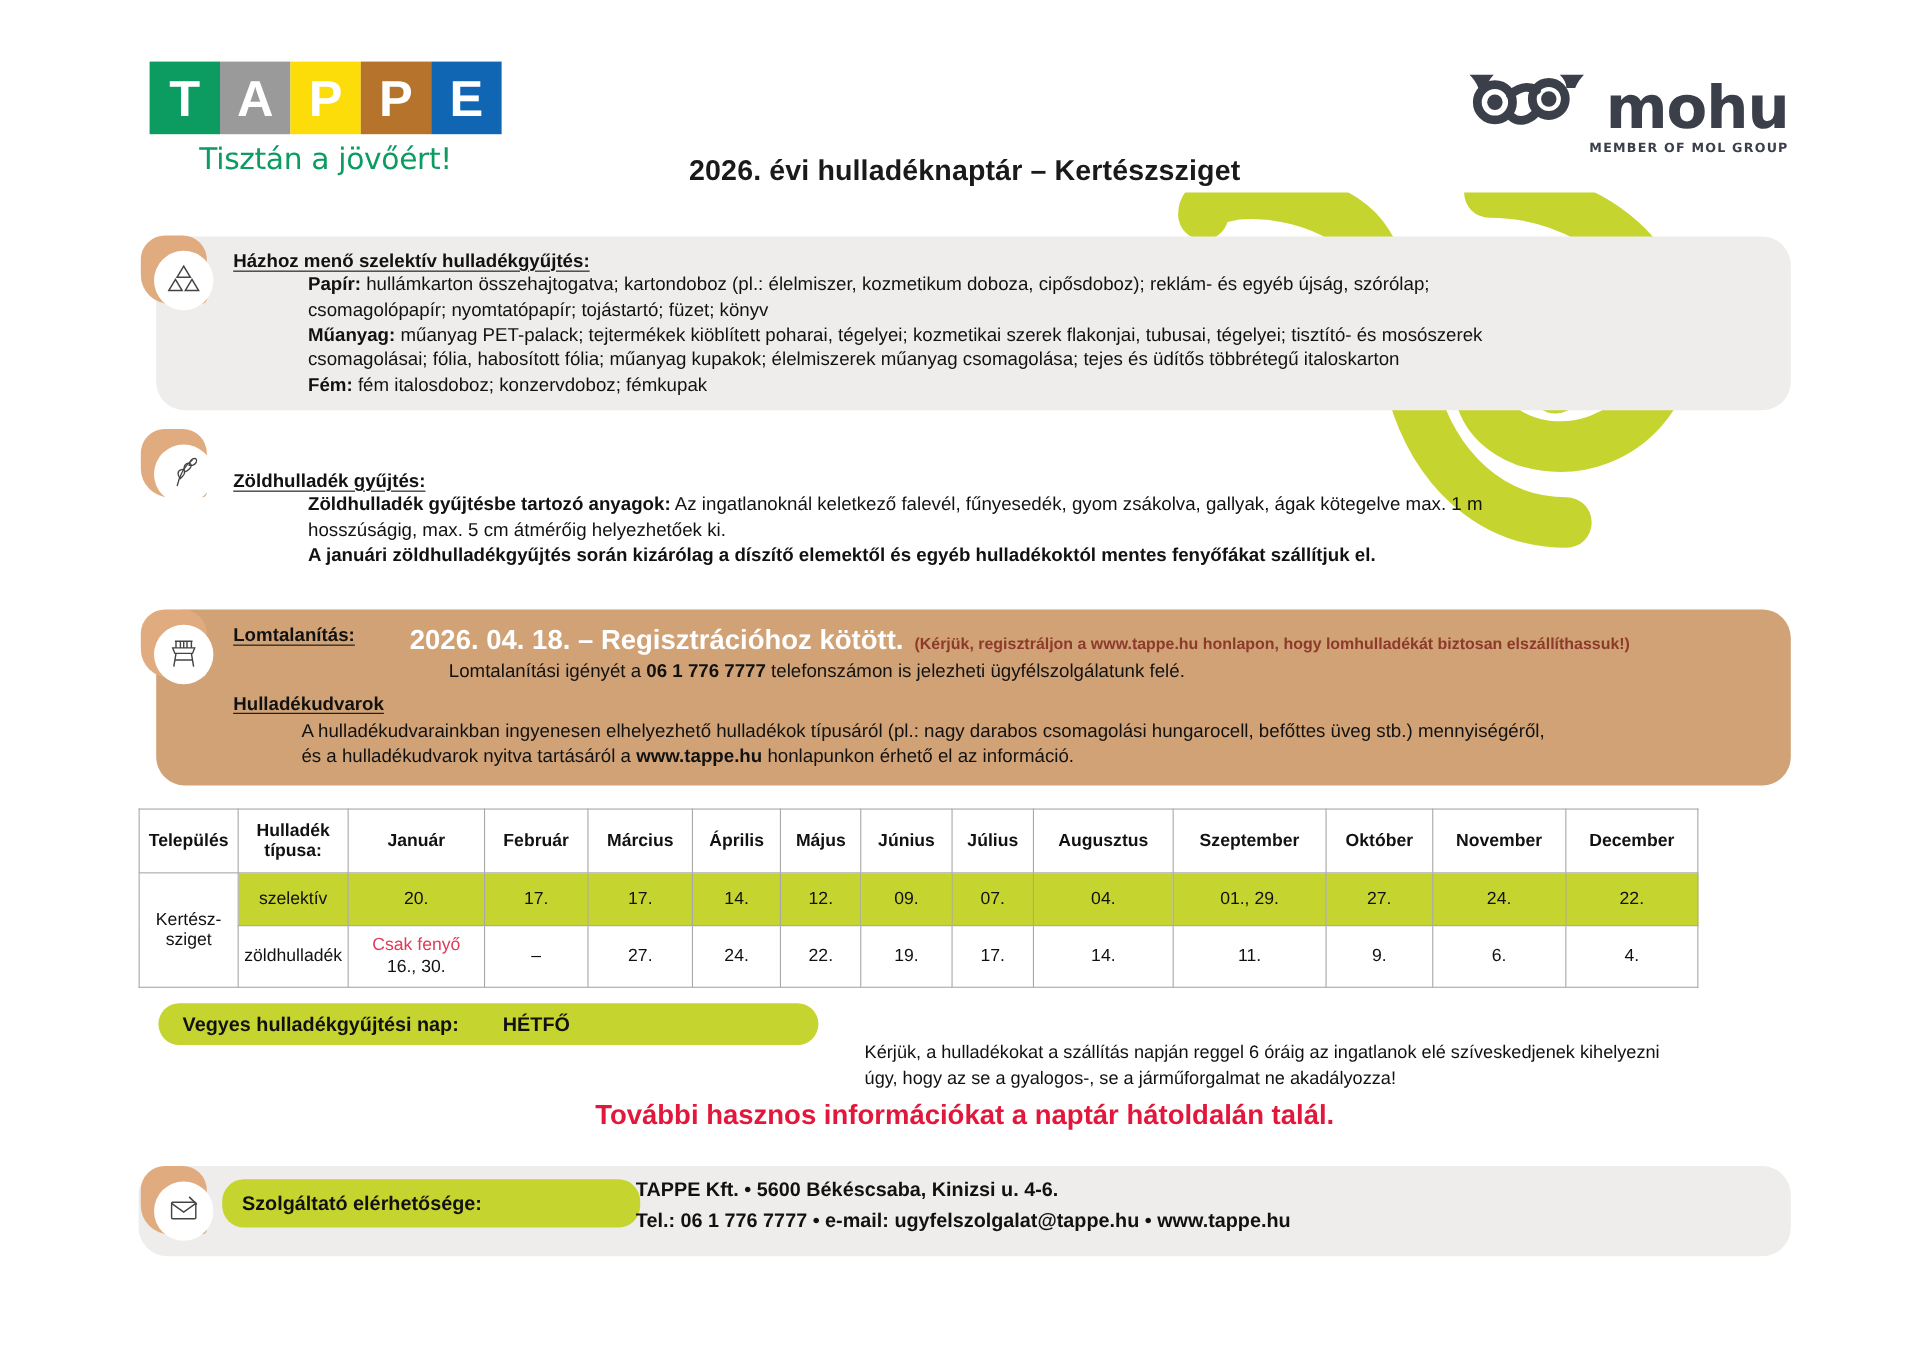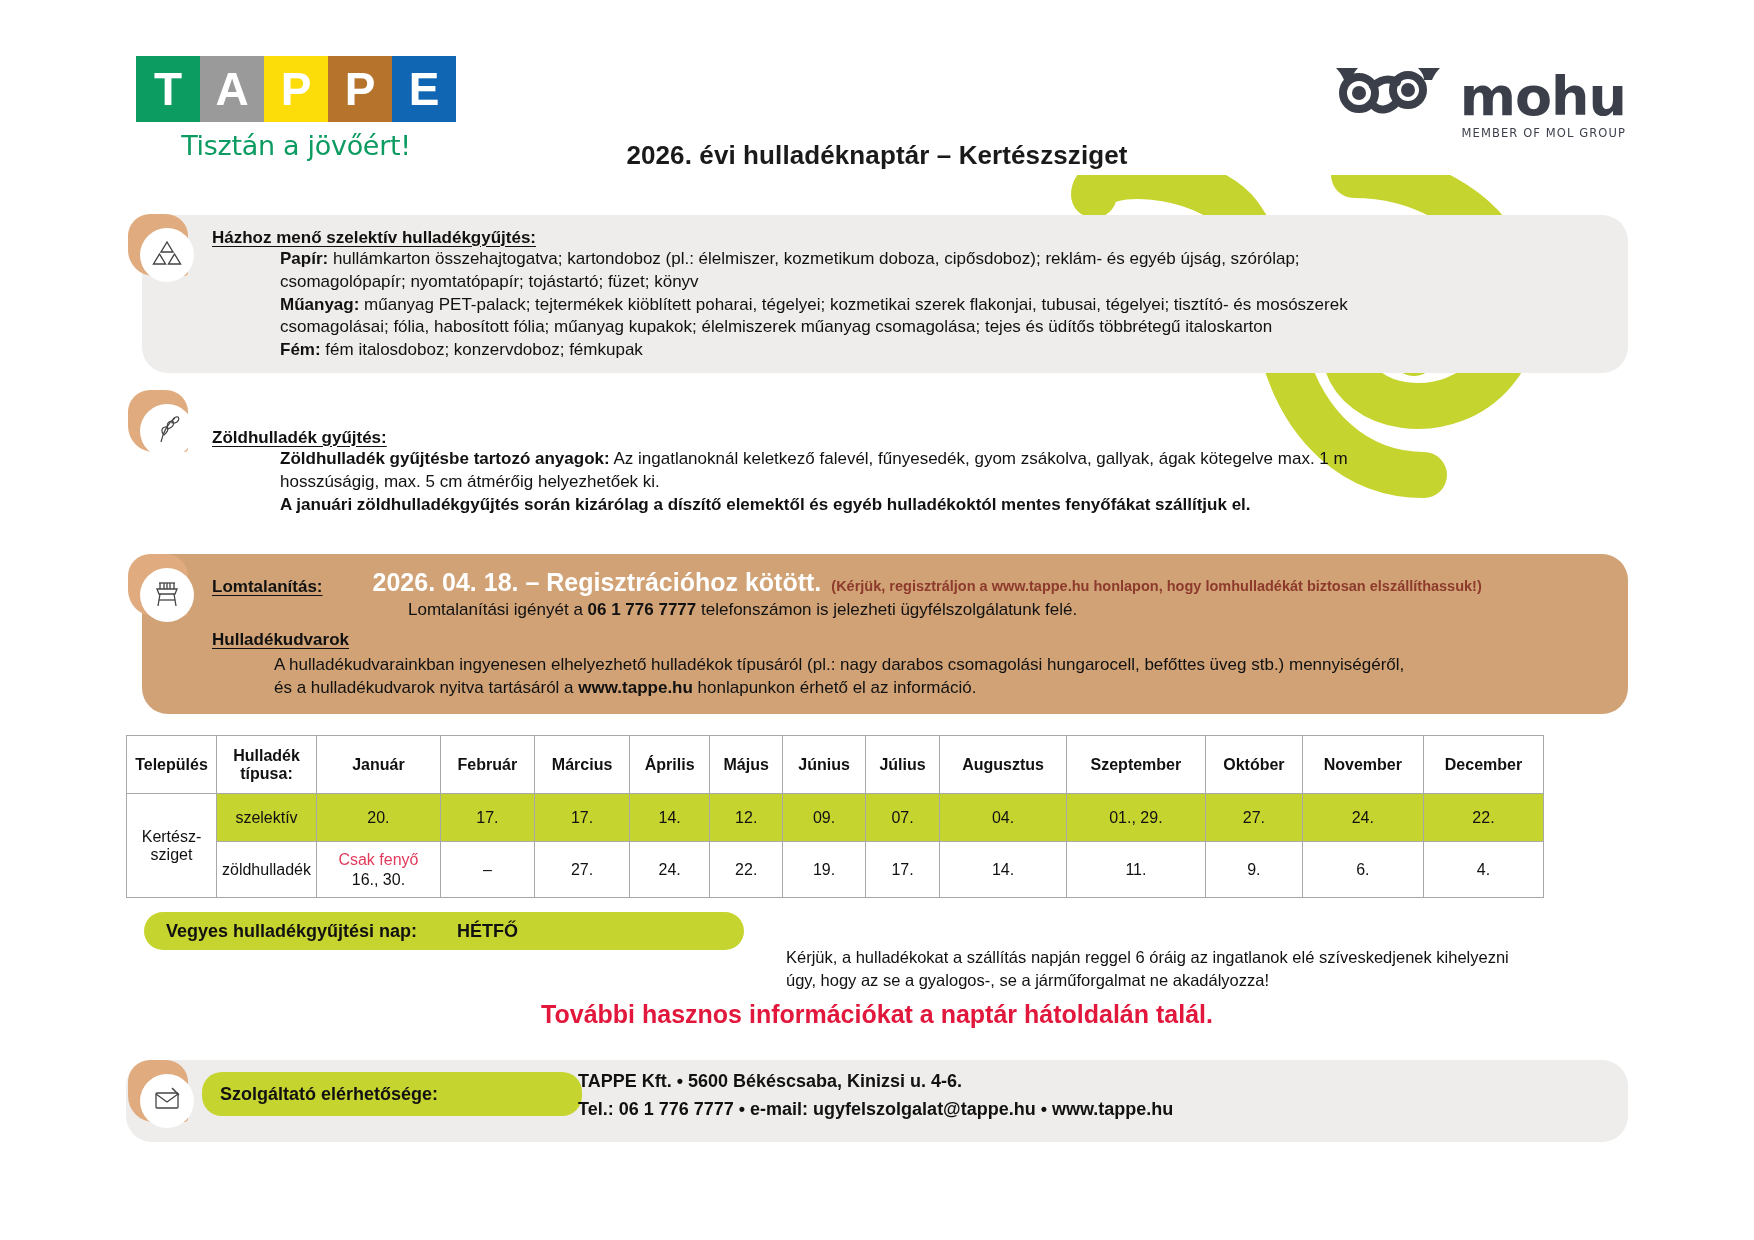--- a/index.html
+++ b/index.html
@@ -52,21 +52,21 @@
 
   .logo-mohu { position: absolute; right: 128px; top: 62px; text-align: left; }
   .mohu-row { display: flex; align-items: flex-end; gap: 12px; }
   .mohu-word {
     font-family: "DejaVu Sans", sans-serif;
     font-weight: bold; font-size: 54px; color: #3b3f4a;
     line-height: 0.9; letter-spacing: -1px;
   }
   .mohu-sub {
     font-family: "DejaVu Sans", sans-serif;
-    font-weight: normal; font-size: 11.5px; color: #3b3f4a;
+    font-weight: bold; font-size: 11.5px; color: #3b3f4a;
     letter-spacing: 1.1px; margin-top: 4px; text-align: right;
   }
 
   
   .block {
     position: absolute; z-index: 2;
     border-radius: 26px;
   }
   .block.grey { background: #eeedeb; }
   .block.brown { background: #d0a276; }
@@ -273,21 +273,21 @@
           <path d="M8 6 L8 12 M12 6 L12 12 M15 6 L15 12 M18 6 L18 12 M22 6 L22 12"></path>
           <path d="M8 17 L6 29 M22 17 L24 29"></path>
           <path d="M7 23 L23 23"></path>
         </g>
       </svg>
     </span>
   </div>
 </div>
 
 <div class="blk-text" style="left:212px; top:568px; width:1410px;">
-  <div style="display:flex; align-items:flex-end; gap:22px;">
+  <div style="display:flex; align-items:flex-start; gap:22px;">
     <div class="ttl" style="white-space:nowrap;">Lomtalanítás:</div>
     <div style="display:flex; align-items:baseline; gap:10px; padding-left:28px;">
       <span class="lom-date">2026. 04. 18. – Regisztrációhoz kötött.</span>
       <span class="lom-paren">(Kérjük, regisztráljon a www.tappe.hu honlapon, hogy lomhulladékát biztosan elszállíthassuk!)</span>
     </div>
   </div>
   <div class="ln" style="padding-left:196px; margin-top:2px;"><span>Lomtalanítási igényét a </span><b>06 1 776 7777</b><span> telefonszámon is jelezheti ügyfélszolgálatunk felé.</span></div>
   <div class="ttl" style="margin-top:8px;">Hulladékudvarok</div>
   <div class="ln" style="padding-left:62px; margin-top:4px;">A hulladékudvarainkban ingyenesen elhelyezhető hulladékok típusáról (pl.: nagy darabos csomagolási hungarocell, befőttes üveg stb.) mennyiségéről,</div>
   <div class="ln" style="padding-left:62px;"><span>és a hulladékudvarok nyitva tartásáról a </span><b>www.tappe.hu</b><span> honlapunkon érhető el az információ.</span></div>

